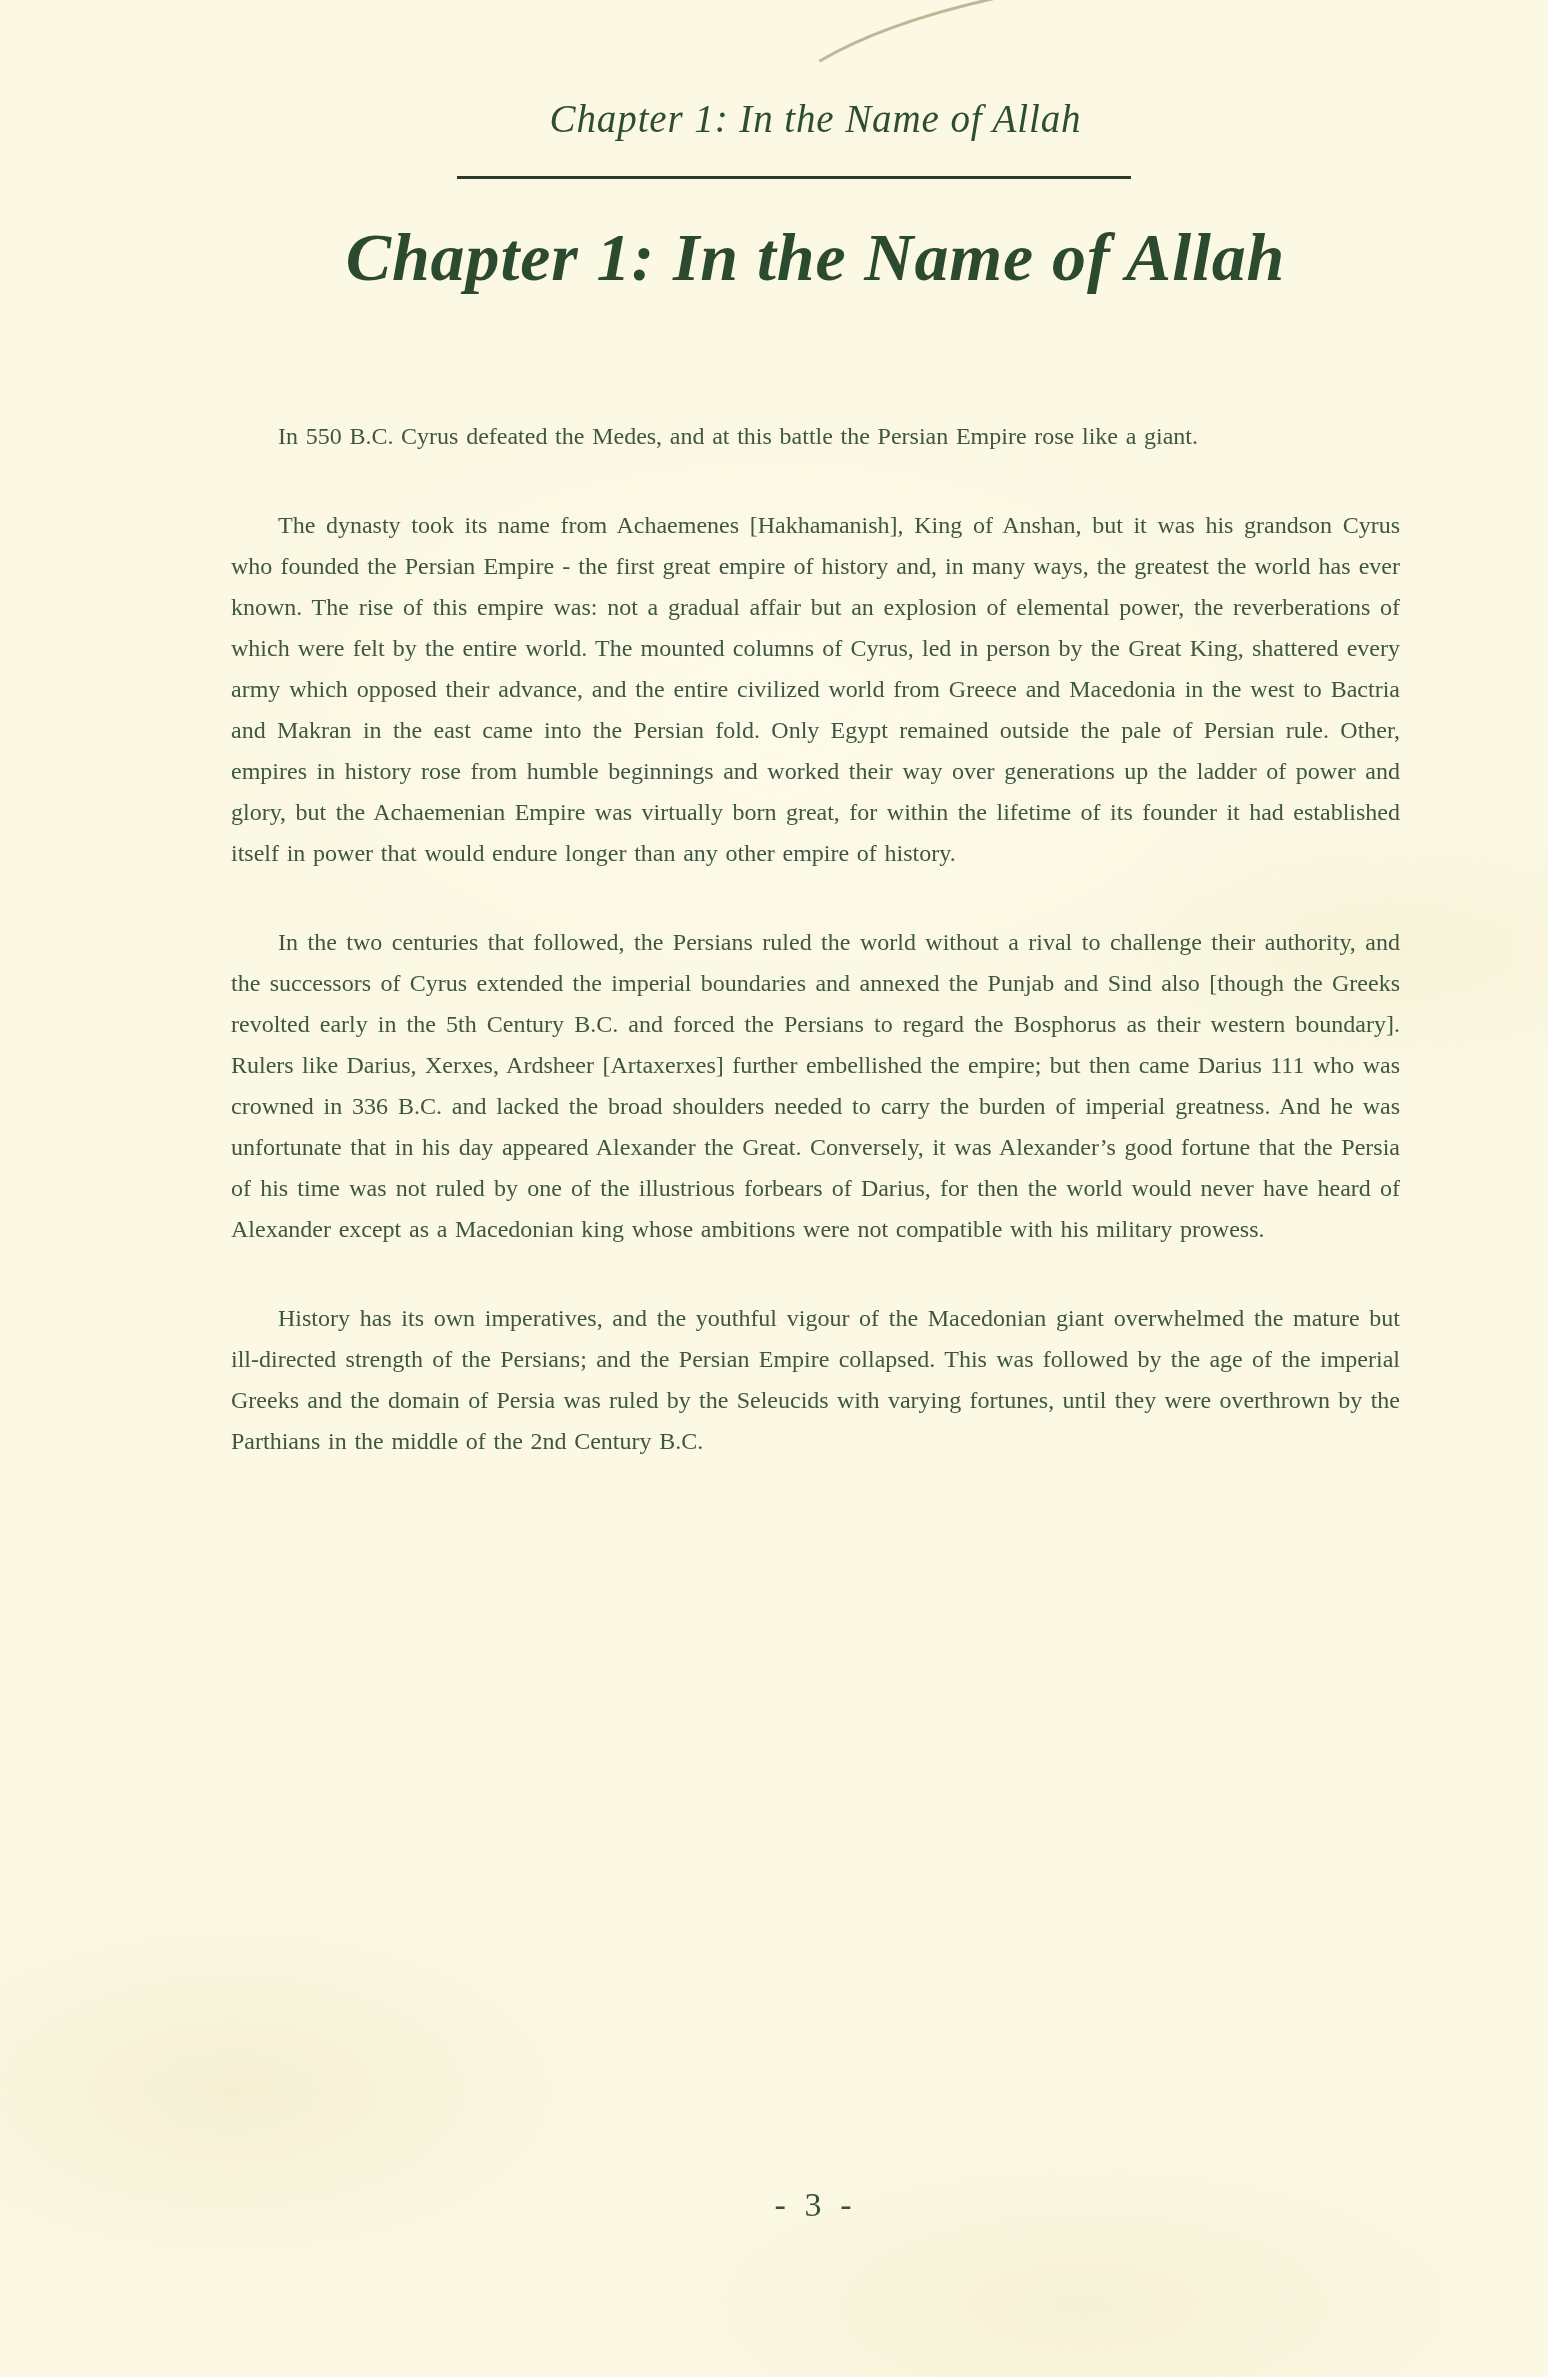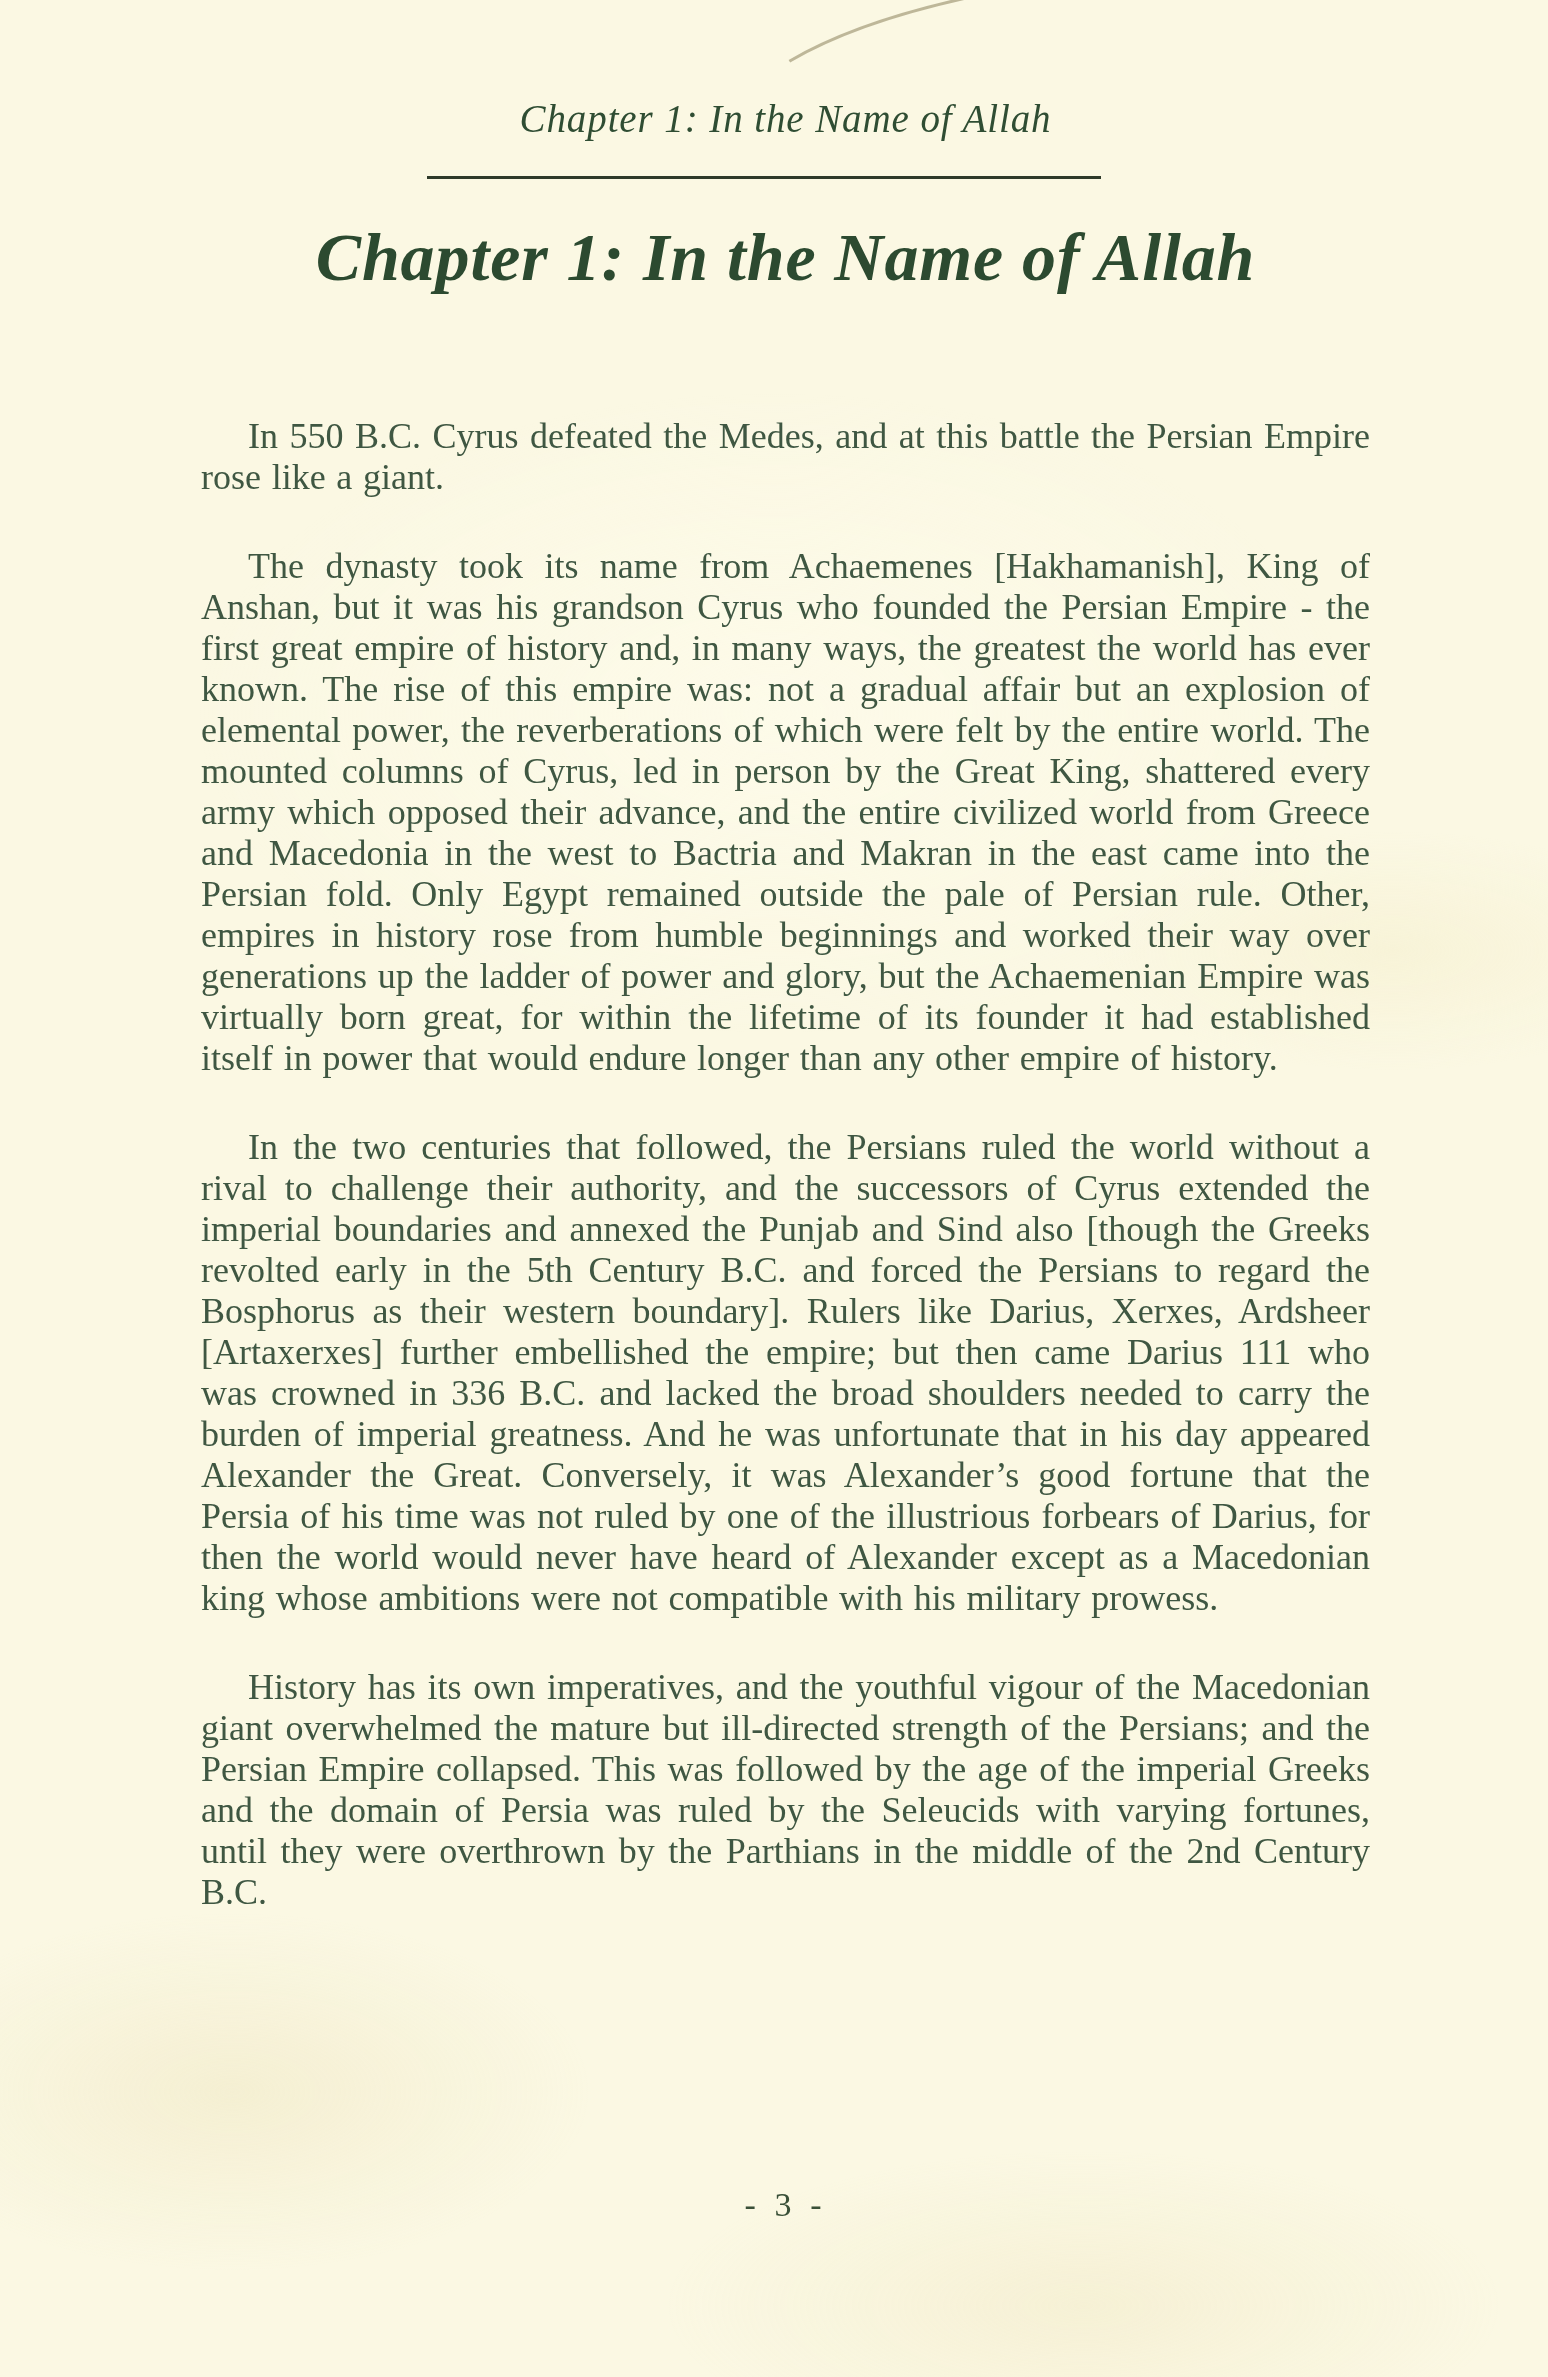--- a/index.html
+++ b/index.html
@@ -8,21 +8,21 @@
     background-color:#fbf8e3;
     background-image:
       radial-gradient(ellipse 512px 256px at 15% 88%, rgba(228,216,168,0.28), transparent 70%),
       radial-gradient(ellipse 597px 222px at 70% 97%, rgba(230,219,172,0.25), transparent 70%),
       radial-gradient(ellipse 427px 171px at 90% 40%, rgba(240,232,190,0.30), transparent 70%),
       radial-gradient(ellipse 768px 427px at 50% 30%, rgba(255,253,238,0.55), transparent 75%);
     font-family:"Liberation Serif","DejaVu Serif",serif;
     position:relative;
     overflow:hidden;
   }
-  .page{position:absolute;inset:0;}
+  .page{position:absolute;inset:0;margin-left:30px;}
   .running-header{
     position:absolute;
     top:96px;left:201px;width:1169px;
     text-align:center;
     font-style:italic;
     font-size:39px;
     letter-spacing:0.9px;
     color:#2f4d33;
   }
   .header-rule{
@@ -39,21 +39,21 @@
     font-weight:bold;
     font-size:68px;
     letter-spacing:0.9px;
     color:#2c4a30;
     margin:0;
   }
   .body-text{
     position:absolute;
     top:416px;left:201px;width:1169px;
     color:#3f5742;
-    font-size:36px;
+    font-size:24px;
     line-height:41px;
   }
   .body-text p{
     margin:0 0 48px 0;
     text-align:justify;
     text-indent:47px;
     word-spacing:1.7px;
   }
   .page-number{
     position:absolute;

